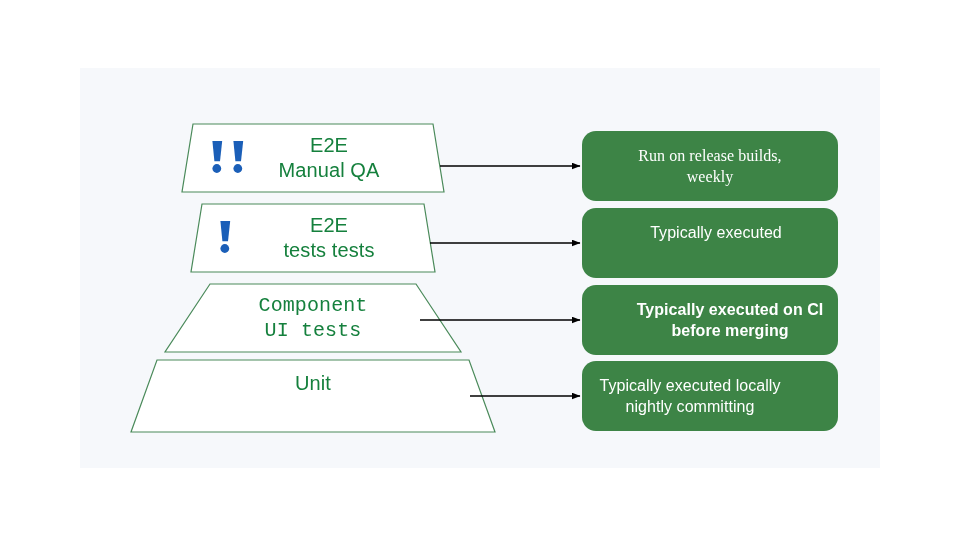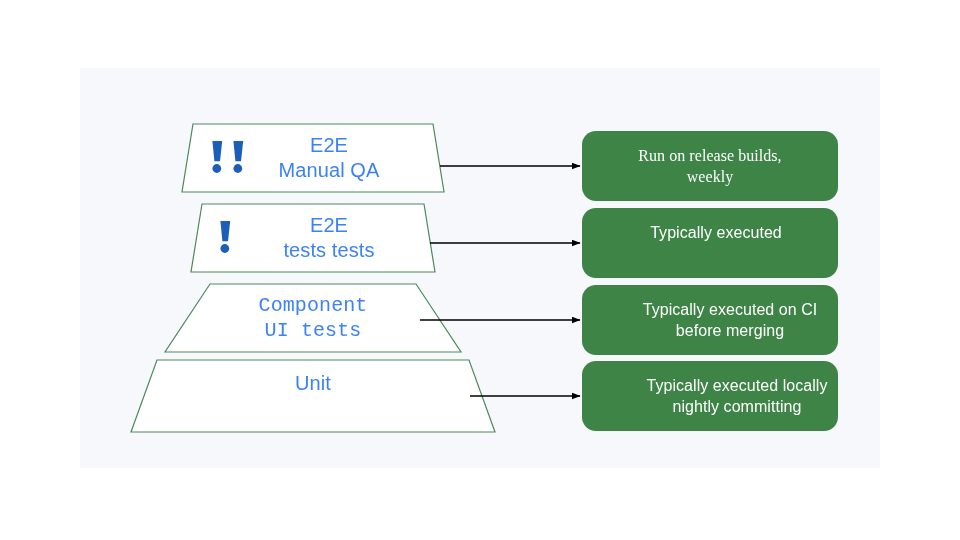--- a/index.html
+++ b/index.html
@@ -30,21 +30,21 @@
   #diagram {
     position: absolute;
     left: 0;
     top: 0;
     width: 960px;
     height: 540px;
   }
   .layer-label {
     position: absolute;
     text-align: center;
-    color: #3b82f6;
+    color: #15803d;
     font-size: 20px;
     line-height: 25px;
     letter-spacing: 0.1px;
     white-space: pre;
     pointer-events: none;
   }
   .callout-label {
     position: absolute;
     text-align: center;
     color: #ffffff;
@@ -98,18 +98,18 @@
         <line x1="470" y1="396" x2="580" y2="396" stroke="#000000" stroke-width="1.6" marker-end="url(#arrowhead)"></line>
       </g>
   </svg>
 
   <div id="labels">
       <div class="layer-label" style="left: 198px; top: 133px; width: 262px;"><div>E2E</div><div>Manual QA</div></div>
       <div class="callout-label" style="left: 582px; top: 145px; width: 256px; font-family: Liberation Serif, serif;"><div>Run on release builds,</div><div>weekly</div></div>
       <div class="layer-label" style="left: 207px; top: 213px; width: 244px;"><div>E2E</div><div>tests tests</div></div>
       <div class="callout-label" style="left: 582px; top: 222px; width: 256px; margin-left: 6px;"><div>Typically executed</div></div>
       <div class="layer-label" style="left: 165px; top: 293px; width: 296px; font-family: Liberation Mono, monospace;"><div>Component</div><div>UI tests</div></div>
-      <div class="callout-label" style="left: 582px; top: 299px; width: 296px;"><div>Typically executed on CI</div><div>before merging</div></div>
+      <div class="callout-label" style="left: 582px; top: 299px; width: 296px; font-weight: bold;"><div>Typically executed on CI</div><div>before merging</div></div>
       <div class="layer-label" style="left: 131px; top: 371px; width: 364px;"><div>Unit</div></div>
-      <div class="callout-label" style="left: 582px; top: 375px; width: 216px; padding-left: 47px;"><div>Typically executed locally</div><div>nightly committing</div></div>
+      <div class="callout-label" style="left: 582px; top: 375px; width: 216px;"><div>Typically executed locally</div><div>nightly committing</div></div>
     </div>
 
 </div>
 
 </body></html>

